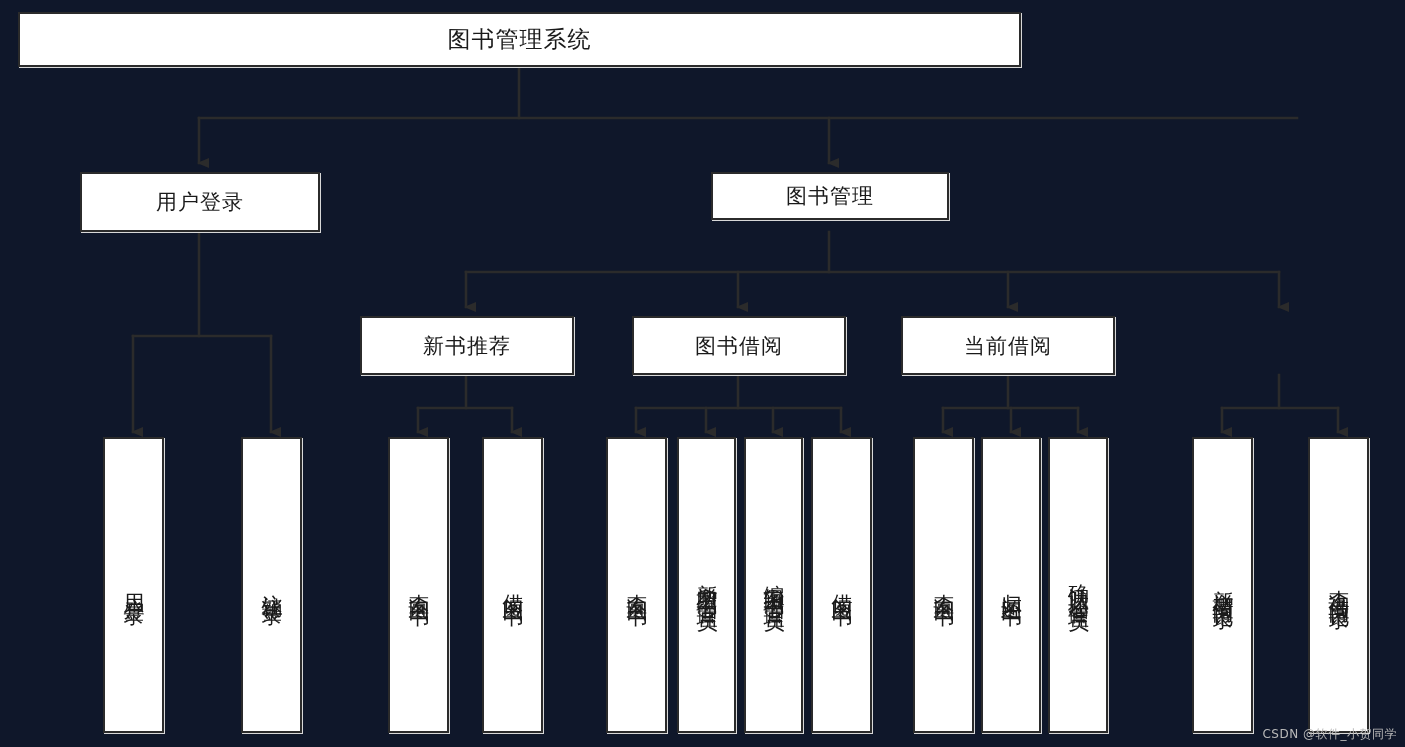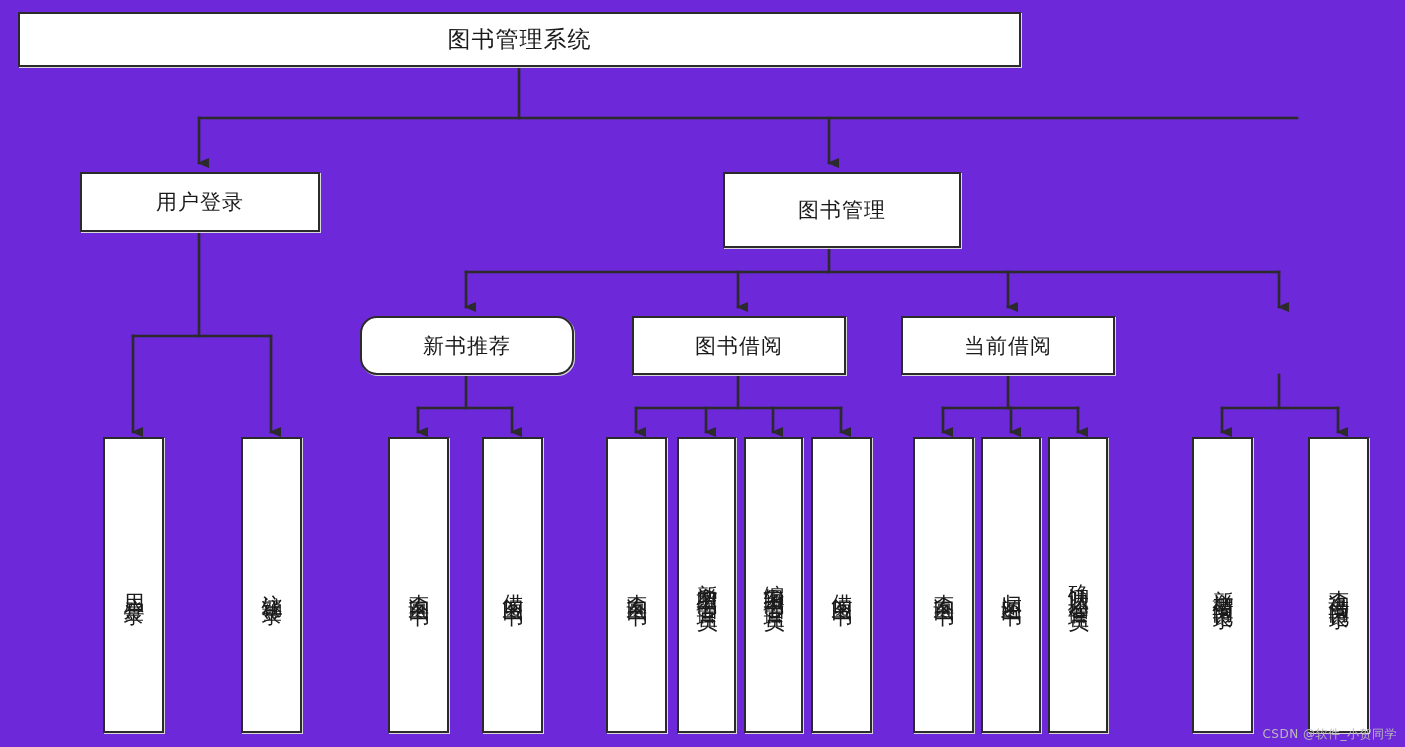--- a/index.html
+++ b/index.html
@@ -8,21 +8,21 @@
     padding: 0;
     background: #ffffff;
   }
   body {
     font-family: "DejaVu Sans", "Liberation Sans", sans-serif;
   }
   #canvas {
     position: relative;
     width: 1405px;
     height: 747px;
-    background: #6d28d9;
+    background: #0f172a;
     overflow: hidden;
   }
   svg.connectors {
     position: absolute;
     left: 0;
     top: 0;
     width: 1405px;
     height: 747px;
     pointer-events: none;
   }
@@ -127,25 +127,25 @@
     </g>
   </svg>
 
   <div class="node root" style="left:18px; top:12px; width:1003px; height:55px;">
     <span>图书管理系统</span>
   </div>
 
   <div class="node level2" style="left:80px; top:172px; width:240px; height:60px;">
     <span>用户登录</span>
   </div>
-  <div class="node level2" style="left:711px; top:172px; width:238px; height:76px;margin-left:12px;">
+  <div class="node level2" style="left:711px; top:172px; width:238px; height:48px;">
     <span>图书管理</span>
   </div>
 
-  <div class="node level2" style="left:360px; top:316px; width:214px; height:59px;border-radius:17px;">
+  <div class="node level2" style="left:360px; top:316px; width:214px; height:59px;">
     <span>新书推荐</span>
   </div>
   <div class="node level2" style="left:632px; top:316px; width:214px; height:59px;justify-content:center;">
     <span>图书借阅</span>
   </div>
   <div class="node level2" style="left:901px; top:316px; width:214px; height:59px;text-align:center;">
     <span>当前借阅</span>
   </div>
 
   <div class="node leaf" style="left:103px; top:437px; width:61px; height:296px;">

